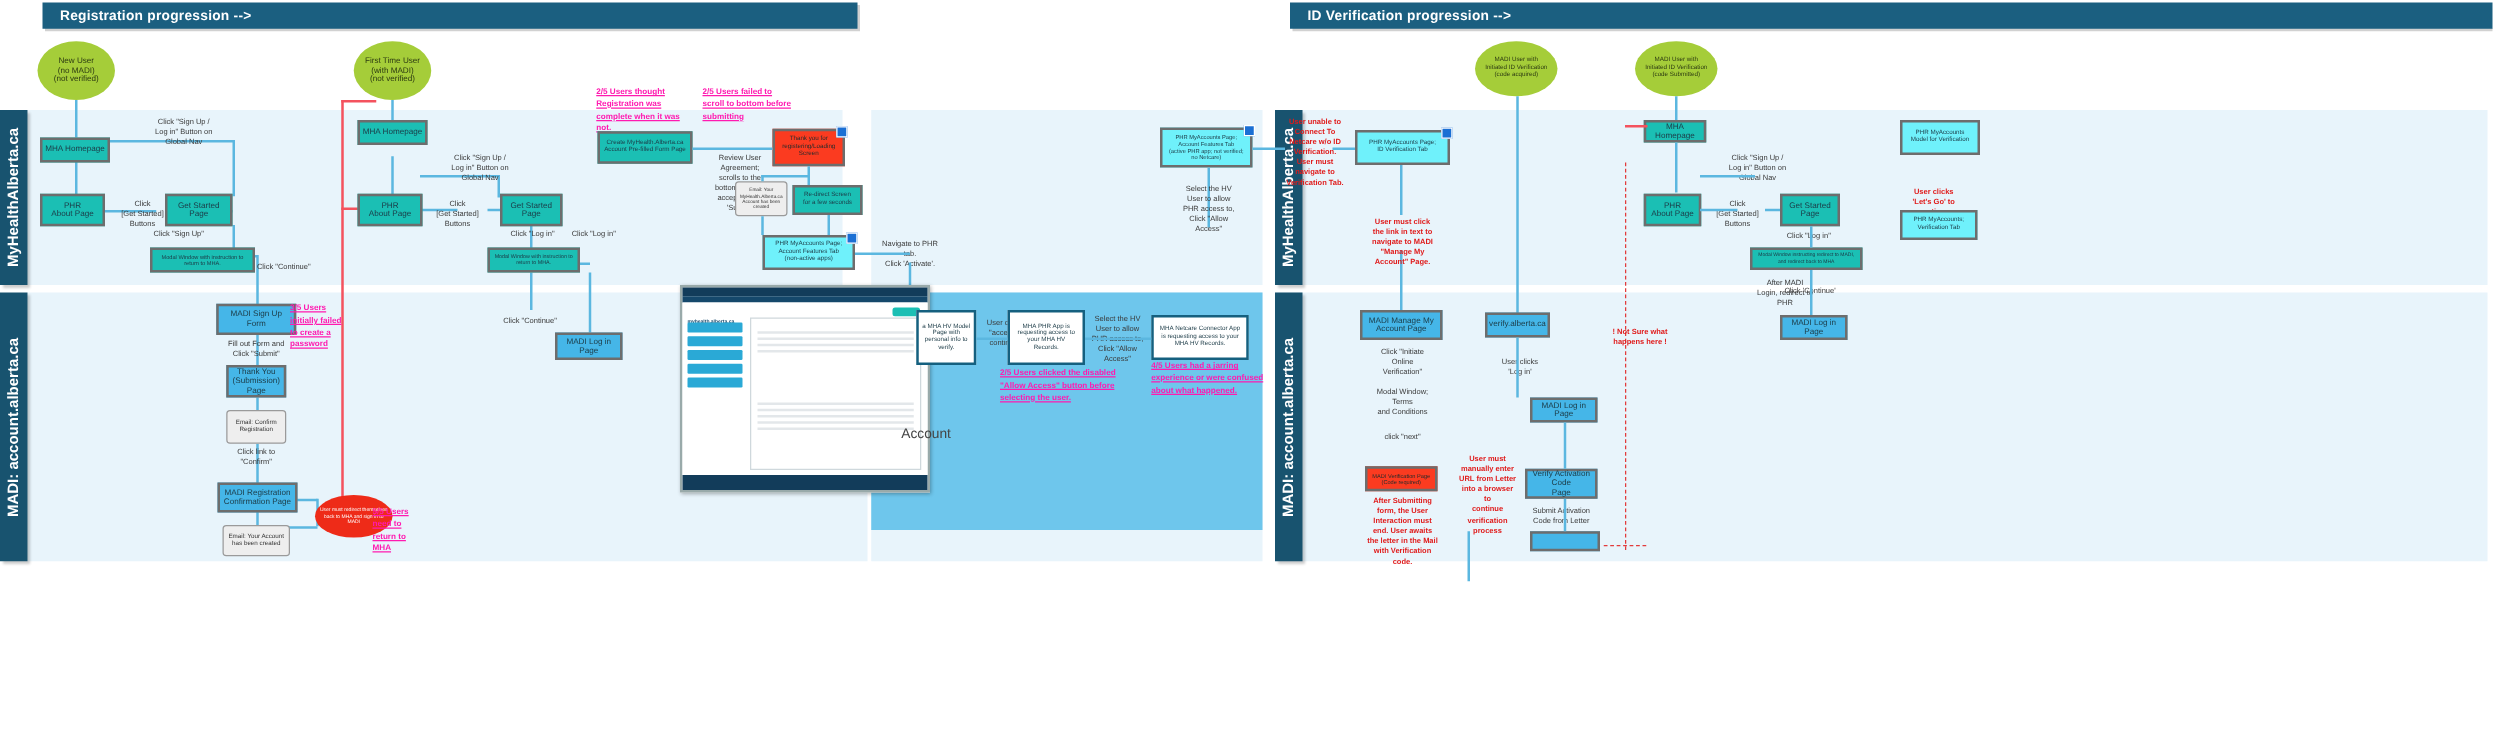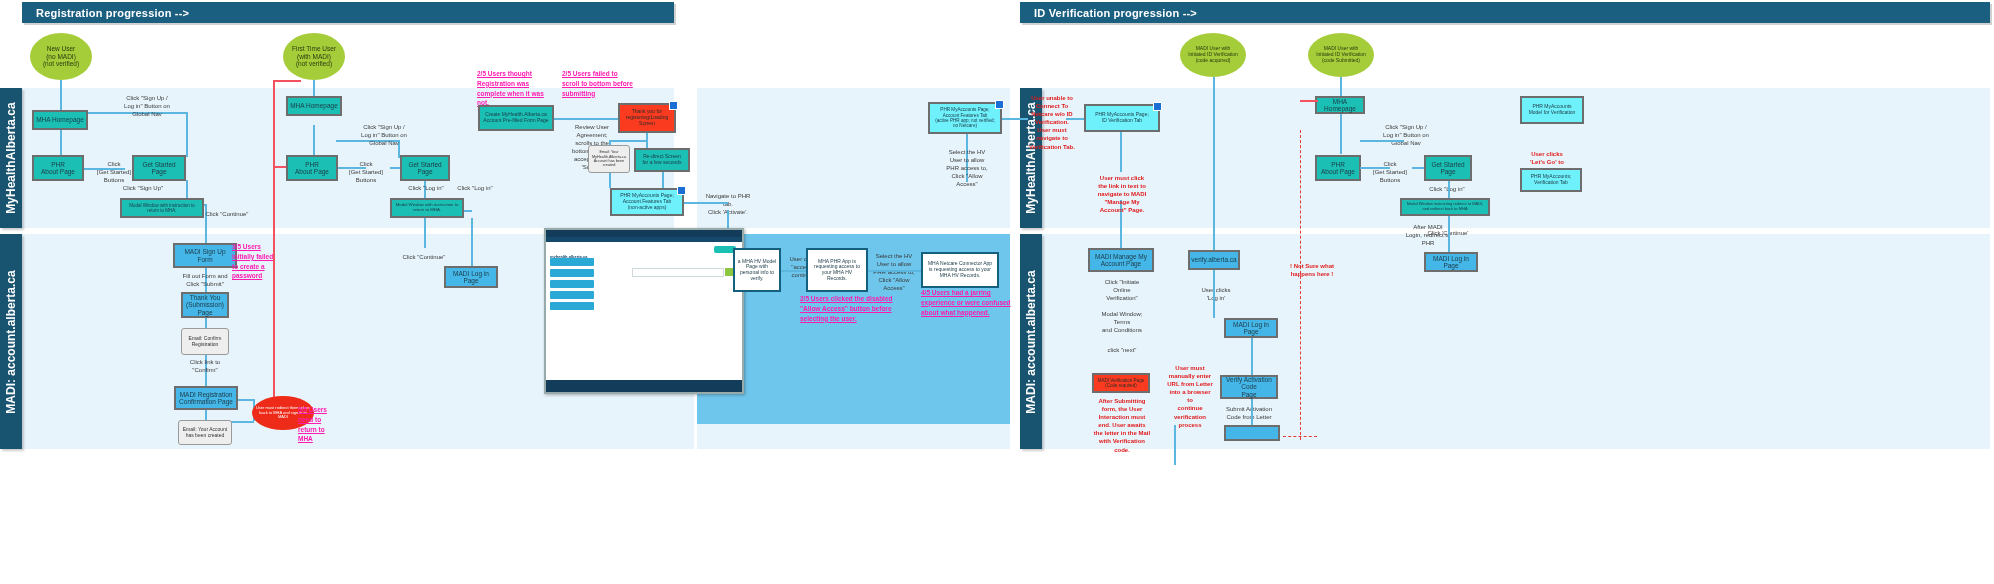--- a/index.html
+++ b/index.html
@@ -3,21 +3,21 @@
 <meta charset="utf-8">
 <style>
   html,body{margin:0;padding:0;background:#fff;}
   body{width:1994px;height:584px;font-family:"Liberation Sans",sans-serif;overflow:hidden;position:relative;}
   .canvas{position:absolute;left:0;top:0;width:1994px;height:584px;}
   .abs{position:absolute;box-sizing:border-box;}
 
   
   .lane-header{background:#1b5f80;color:#fff;font-weight:bold;font-size:11px;
       display:flex;align-items:center;padding-left:14px;letter-spacing:.2px;}
-  .lane-header.shadow{box-shadow:2px 2px 0 rgba(0,0,0,.18);}
+  .lane-header.shadow{box-shadow:2px 2px 0 rgba(0,0,0,.18);margin-left:12px;}
 
   
   .vlane{background:#18536f;color:#fff;font-weight:bold;font-size:12px;
       display:flex;align-items:center;justify-content:center;
       box-shadow:2px 2px 2px rgba(0,0,0,.2);}
   .vlane span{transform:rotate(-90deg);white-space:nowrap;}
 
   
   .plate{background:#e8f4fb;}
   .plate-blue{background:#6ec6ec;}
@@ -286,20 +286,32 @@
       <div class="shot-logo">myhealth.alberta.ca</div>
       <div class="shot-search"></div>
       <div class="shot-searchbtn"></div>
       <div class="shot-side">
           <i></i>
           <i></i>
           <i></i>
           <i></i>
           <i></i>
         </div>
+      <div class="shot-main">
+        <div class="shot-acct">Account</div>
+        <div class="shot-line" style="margin-top:10px"></div>
+          <div class="shot-line"></div>
+        <div class="shot-line"></div>
+          <div class="shot-line"></div>
+        <div class="shot-line" style="margin-top:40px"></div>
+          <div class="shot-line"></div>
+        <div class="shot-line"></div>
+          <div class="shot-line"></div>
+          <div class="shot-line"></div>
+      </div>
       <div class="shot-foot"></div>
     </div>
   </div>
 
   <div class="abs node n-white" style="left:733px;top:248px;width:48px;height:44px;">
     <span style="font-size:5px">a MHA HV Model Page with personal info to verify.</span>
     </div>
 
   <div class="lbl" style="left:784px;top:255px;width:40px;white-space:pre-line">User clicks
 "accept &amp;

